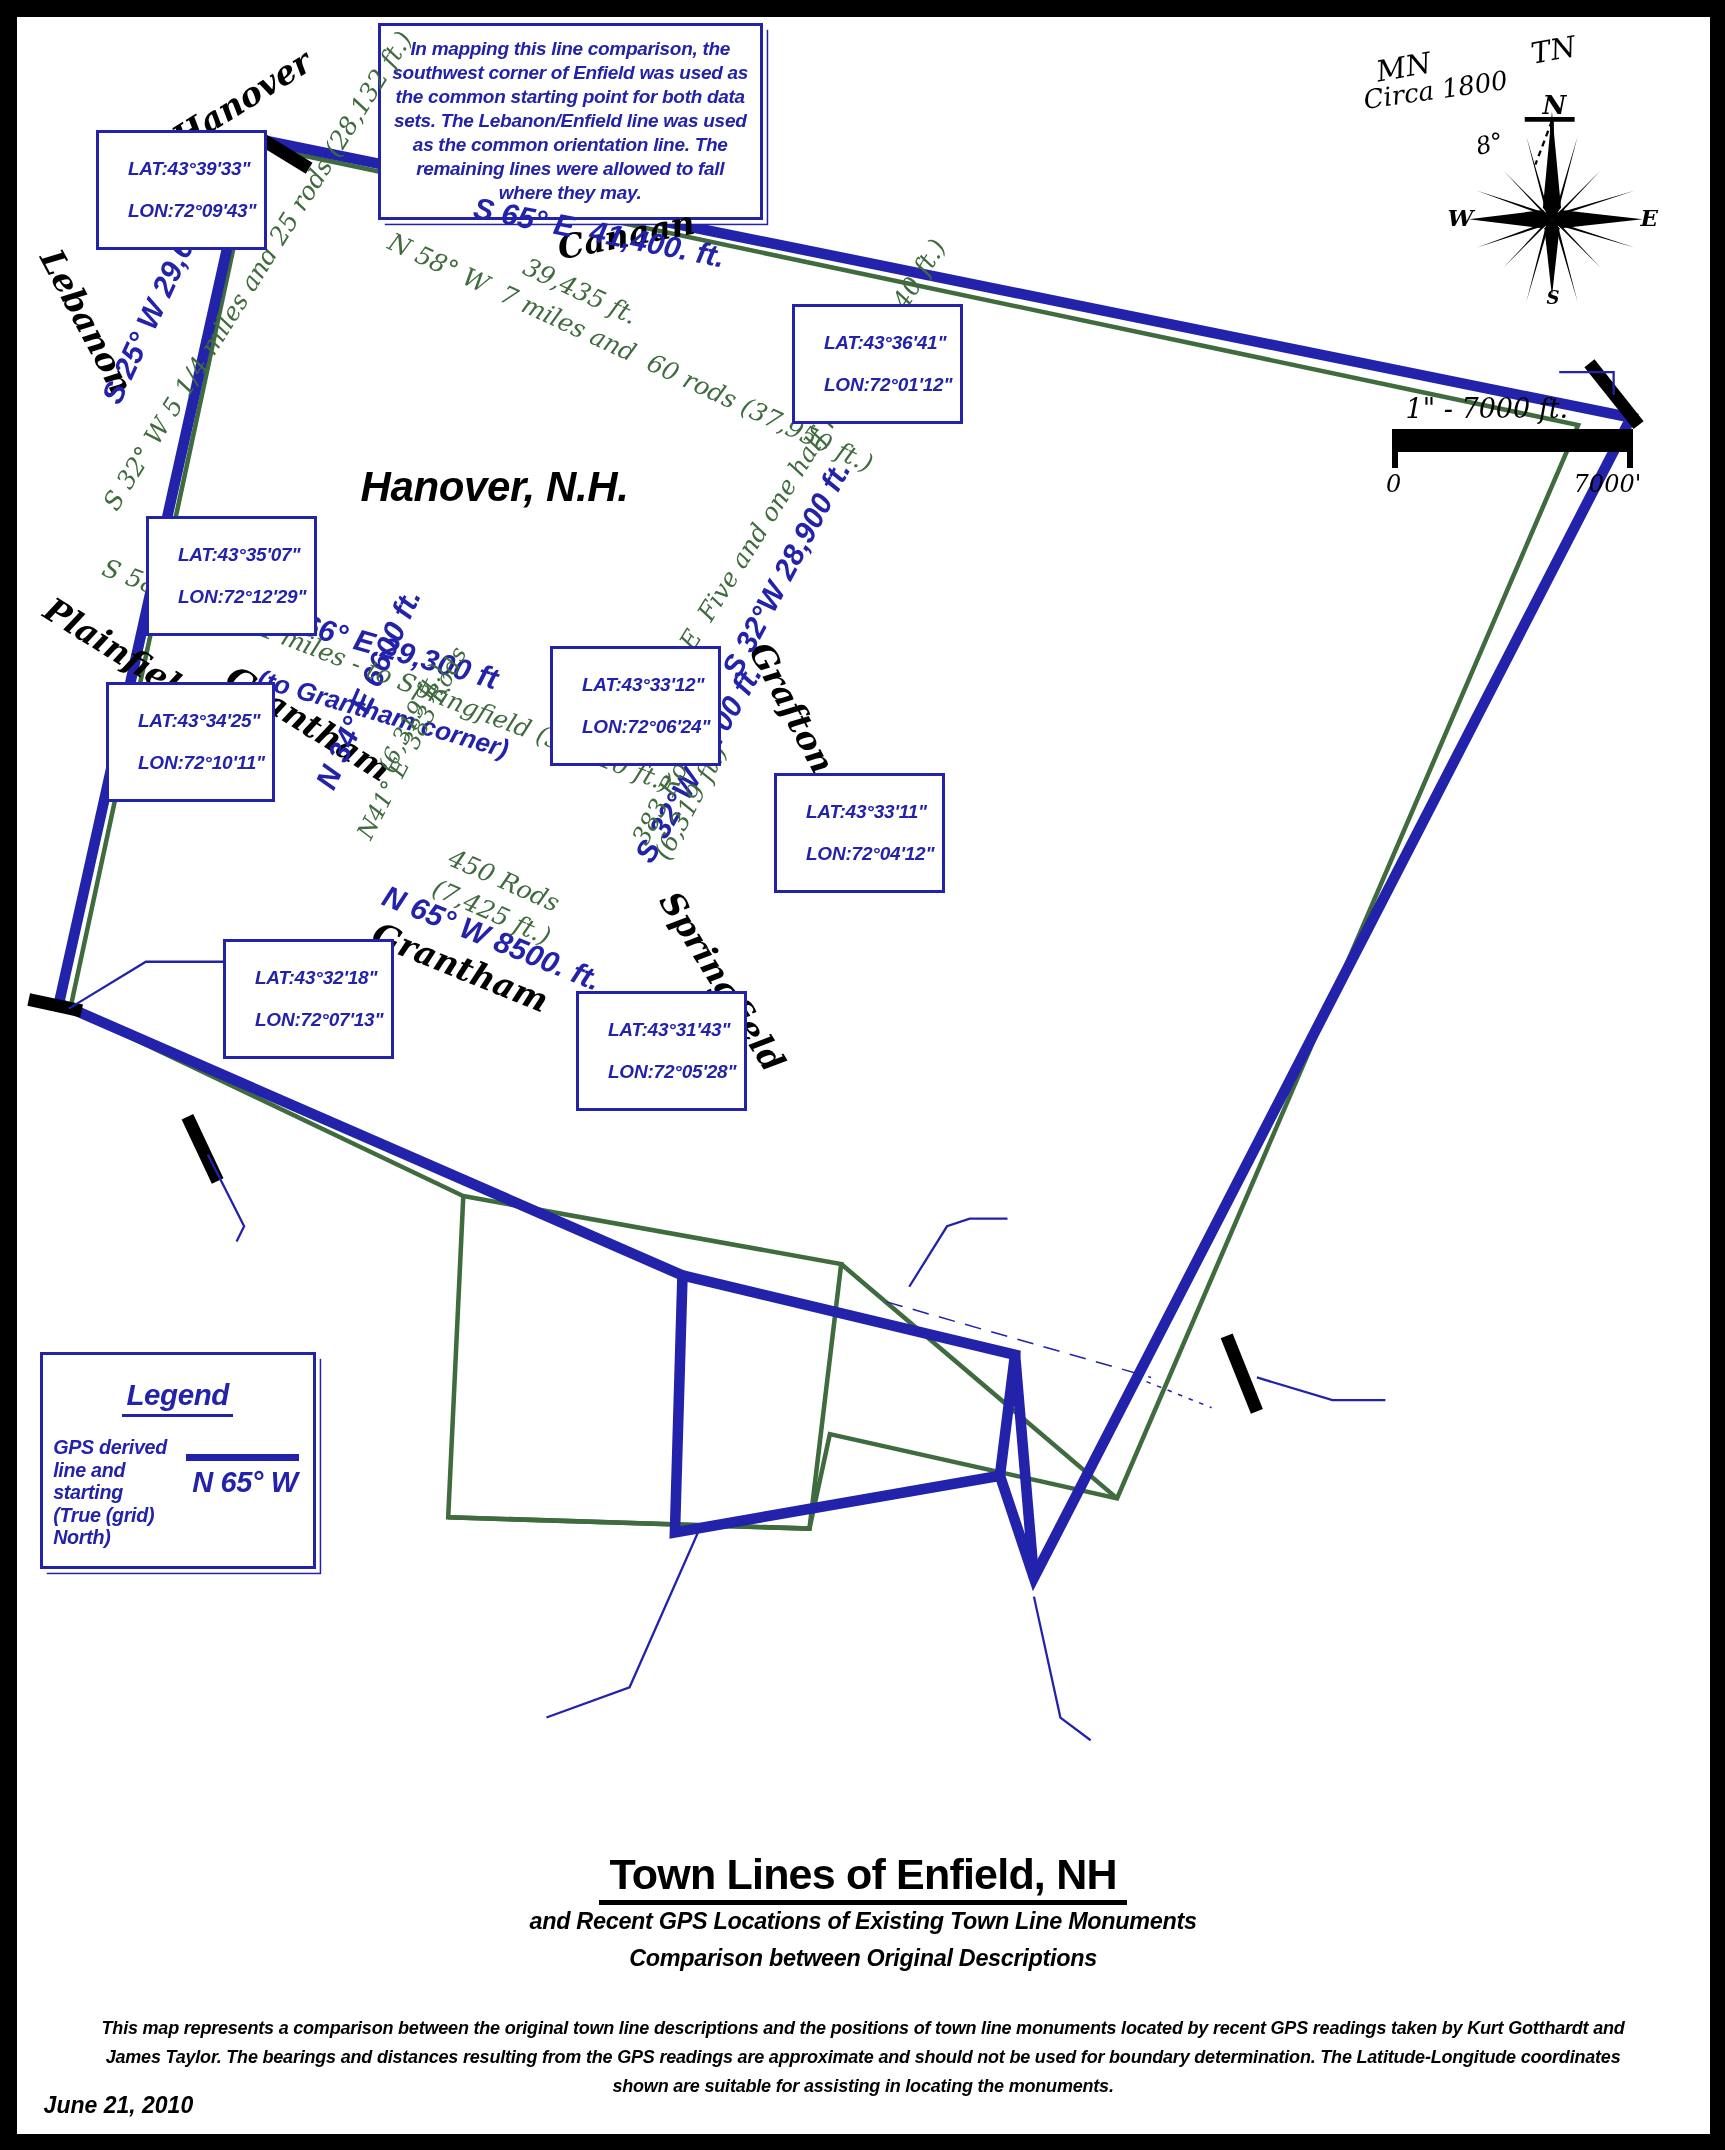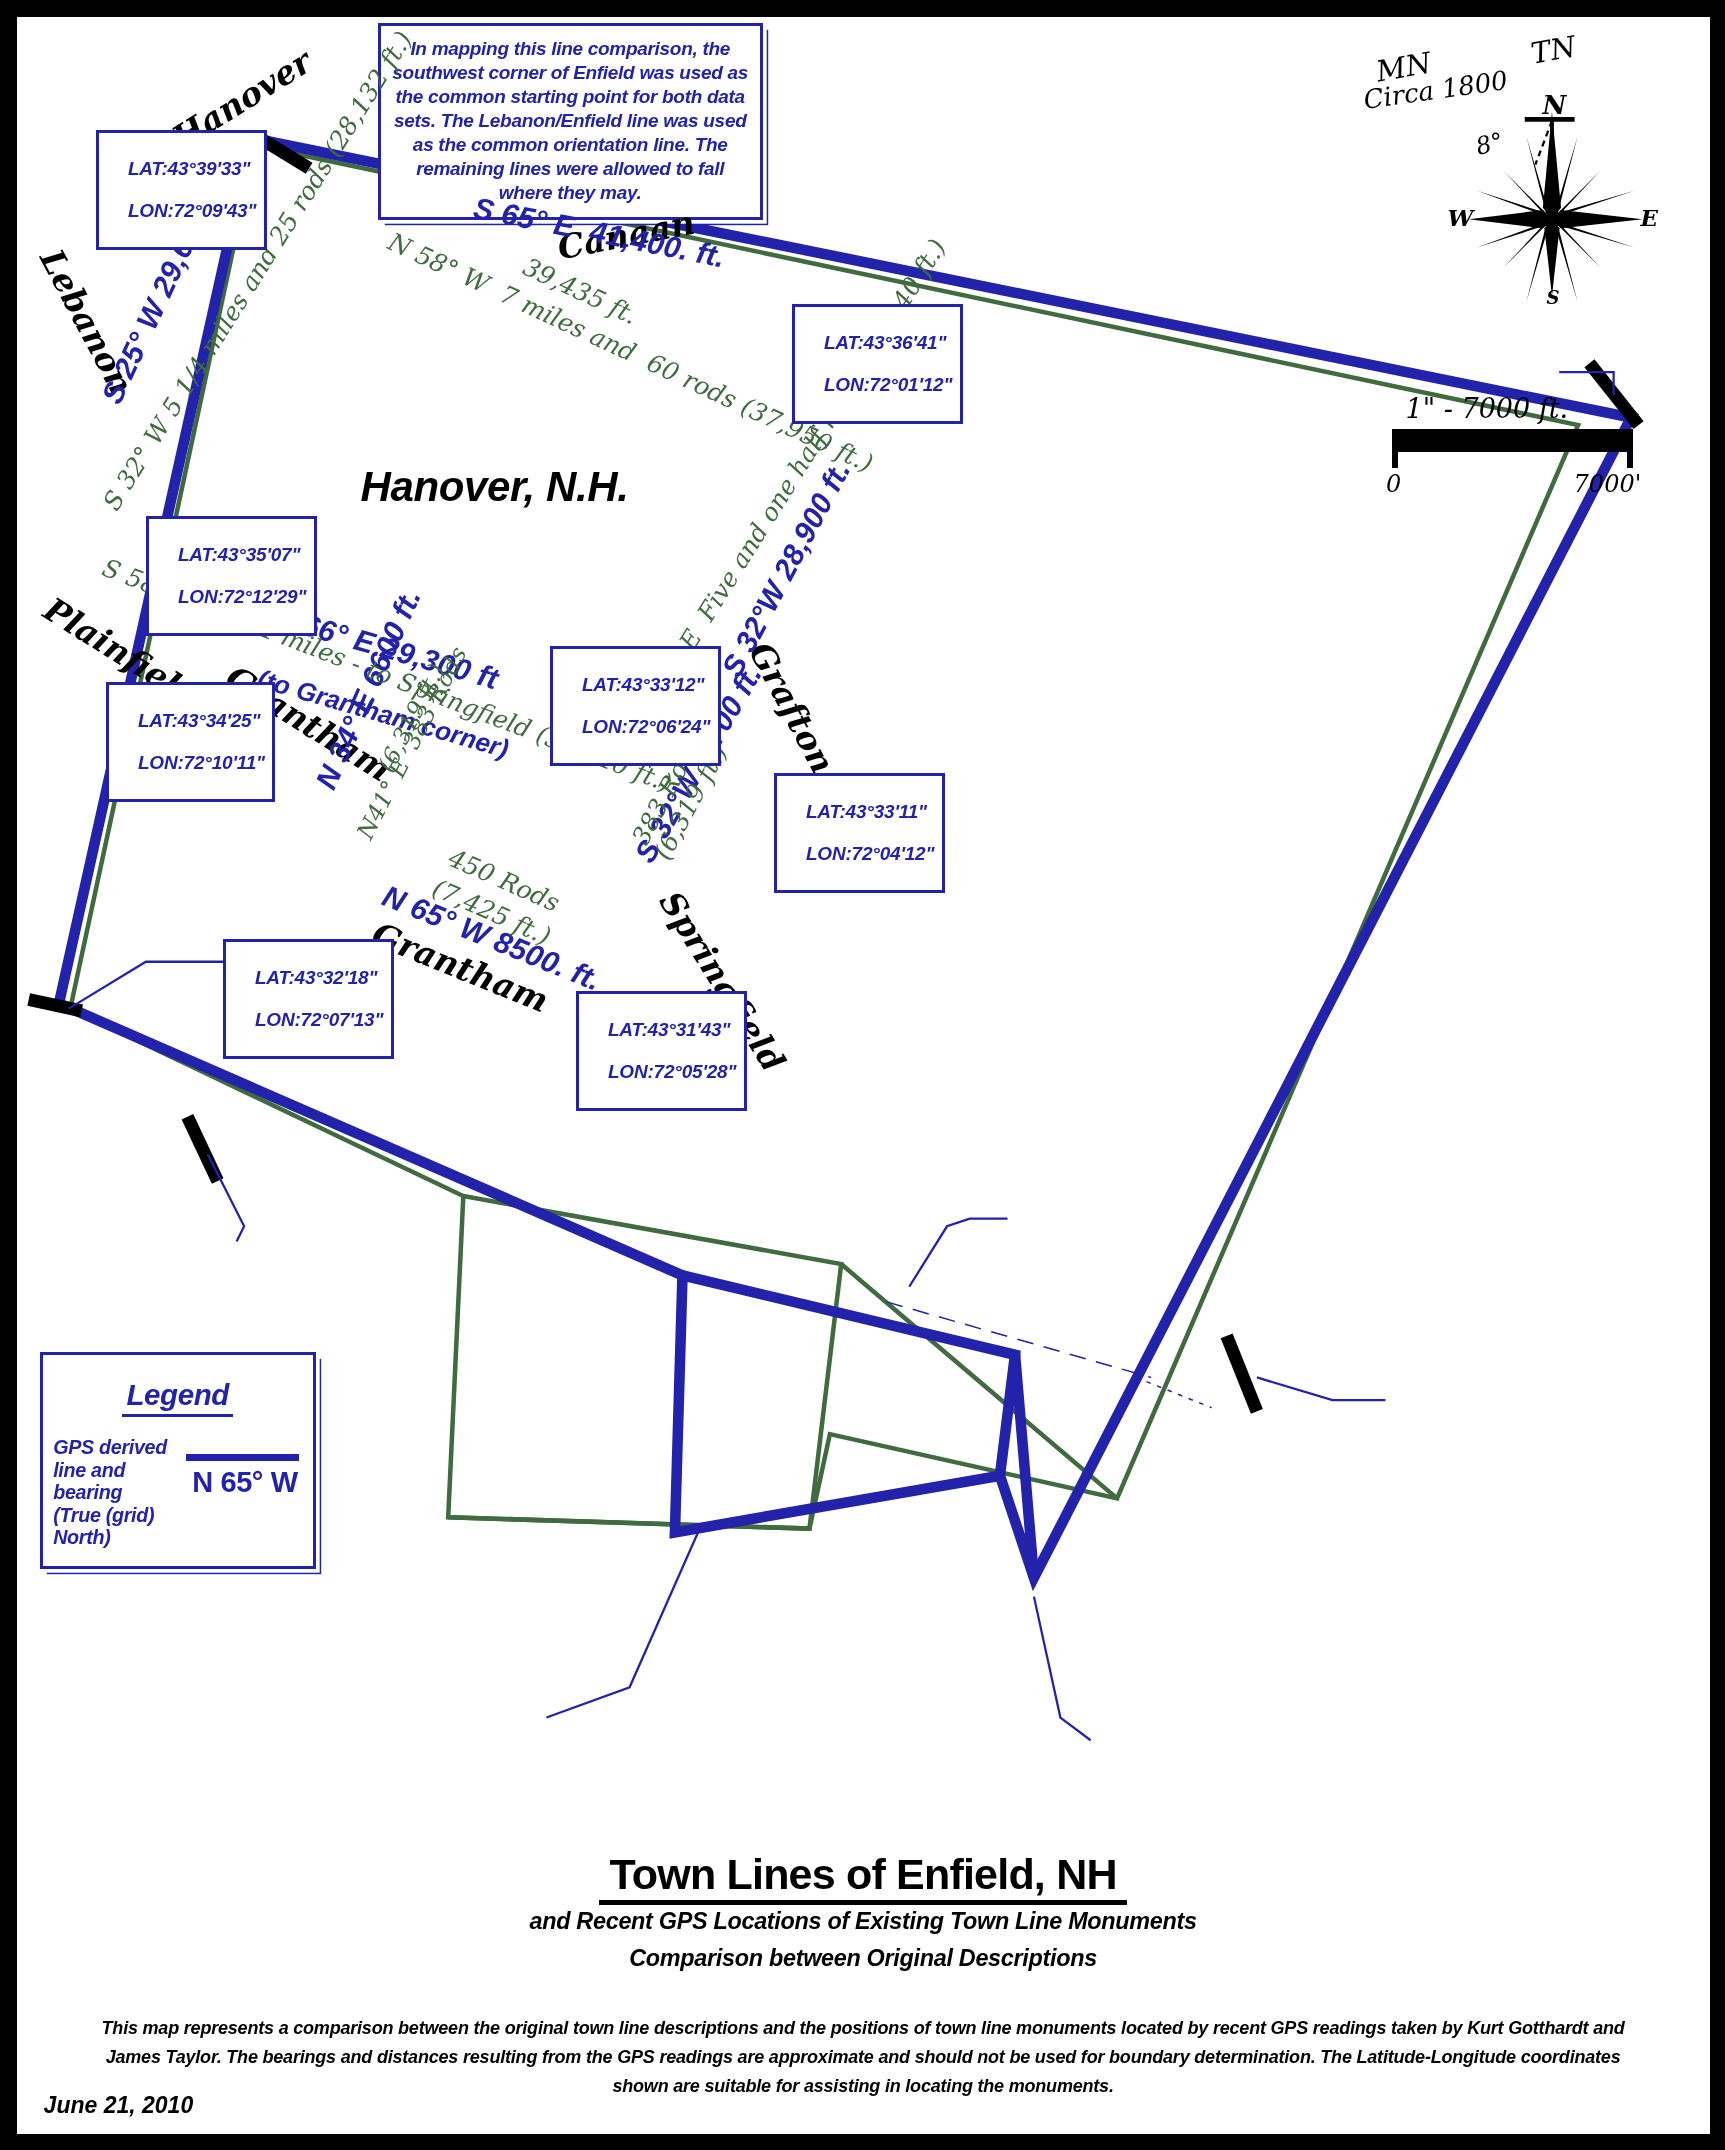--- a/index.html
+++ b/index.html
@@ -48,21 +48,21 @@
     text-align:center;color:#2222aa;font-weight:bold;font-style:italic;
     font-size:29.5px;border-bottom:3px solid #2222aa;display:inline-block;
     margin:1.5px auto 7.6px auto;padding:0 4.5px 1.5px 4.5px;letter-spacing:-0.4px;
   }
   .legrow{position:relative;margin-bottom:4.5px;}
   .legtext-g{color:#3a7a3a;font-weight:bold;font-style:italic;font-size:19.7px;line-height:1.14;letter-spacing:-0.3px;}
   .legtext-b{color:#2222aa;font-weight:bold;font-style:italic;font-size:19.7px;line-height:1.14;letter-spacing:-0.3px;}
   .legswatch-g{position:absolute;right:3px;top:10.6px;width:113px;height:3px;background:#3a7a3a;}
   .legswatch-b{position:absolute;right:3px;top:18px;width:113px;height:6.8px;background:#2222aa;}
   .legbear-g{position:absolute;right:4.5px;top:19.7px;color:#3a7a3a;font-style:italic;font-size:24px;font-family:"DejaVu Serif",serif;}
-  .legbear-b{position:absolute;right:4.5px;top:30px;color:#2222aa;font-weight:bold;font-size:29px;letter-spacing:-0.4px;text-align:right;}
+  .legbear-b{position:absolute;right:4.5px;top:30px;color:#2222aa;font-weight:bold;font-style:italic;font-size:29px;letter-spacing:-0.4px;text-align:right;}
 
   
   #compass{position:absolute;left:1346px;top:13.6px;width:325px;height:280px;}
   .compasslbl{position:absolute;color:#000;font-family:"DejaVu Serif",serif;font-style:italic;white-space:pre;}
 
   
   #scalewrap{position:absolute;left:1368px;top:376px;width:280px;height:121px;}
   #scalebar{position:absolute;left:7.6px;top:36px;width:240px;height:23px;background:#000;}
   #scaletickL{position:absolute;left:7.6px;top:36px;width:6px;height:39px;background:#000;}
   #scaletickR{position:absolute;left:242px;top:36px;width:6px;height:39px;background:#000;}
@@ -243,21 +243,21 @@
     <span>LON:72°05'28"</span>
   </div>
 
   <div id="legendbox">
     <div style="text-align:center;margin-top:16px;">
       <span id="legendtitle">Legend</span>
     </div>
     <div class="legrow" style="height:113px;margin-top:12px;">
       <div class="legtext-b" style="white-space:pre-line;width:130px;">GPS derived
 line and
-bearing
+starting
 (True (grid) North)</div>
       <div class="legswatch-b"></div>
       <div class="legbear-b">N 65° W</div>
     </div>
   </div>
 
   <div id="titleblock">
     <div><span id="maintitle">Town Lines of Enfield, NH</span></div>
     <div class="subtitle" style="margin-top:3px;">and Recent GPS Locations of Existing Town Line Monuments</div>
     <div class="subtitle">Comparison between  Original Descriptions</div>

